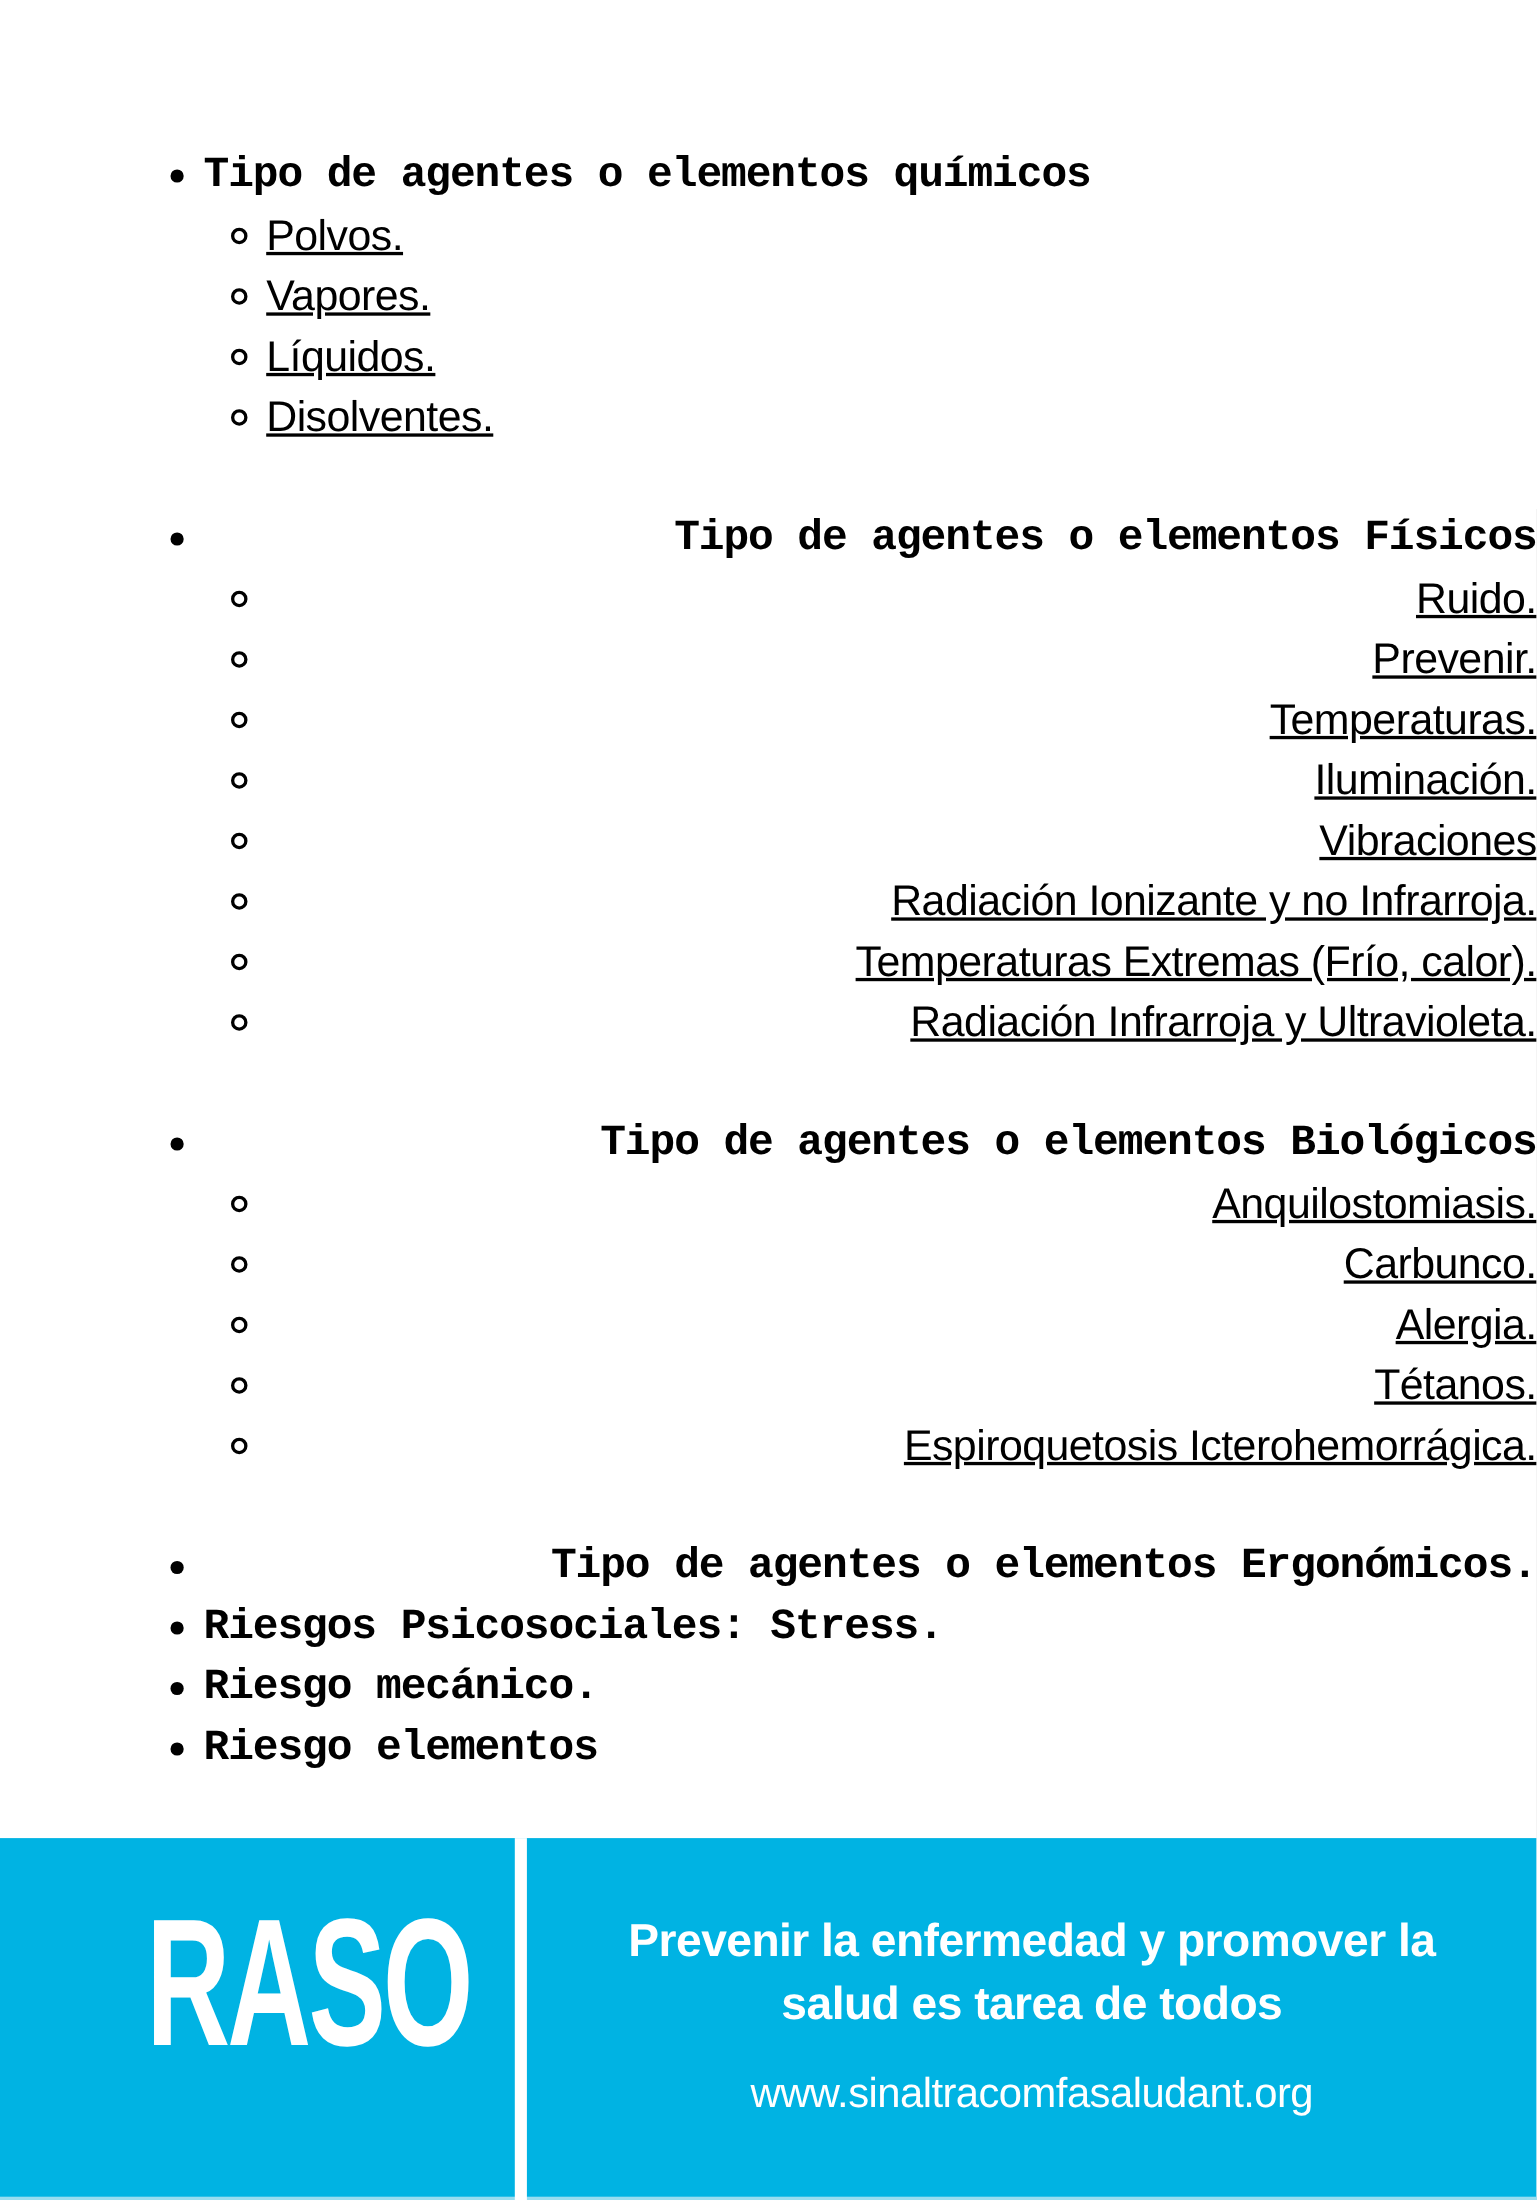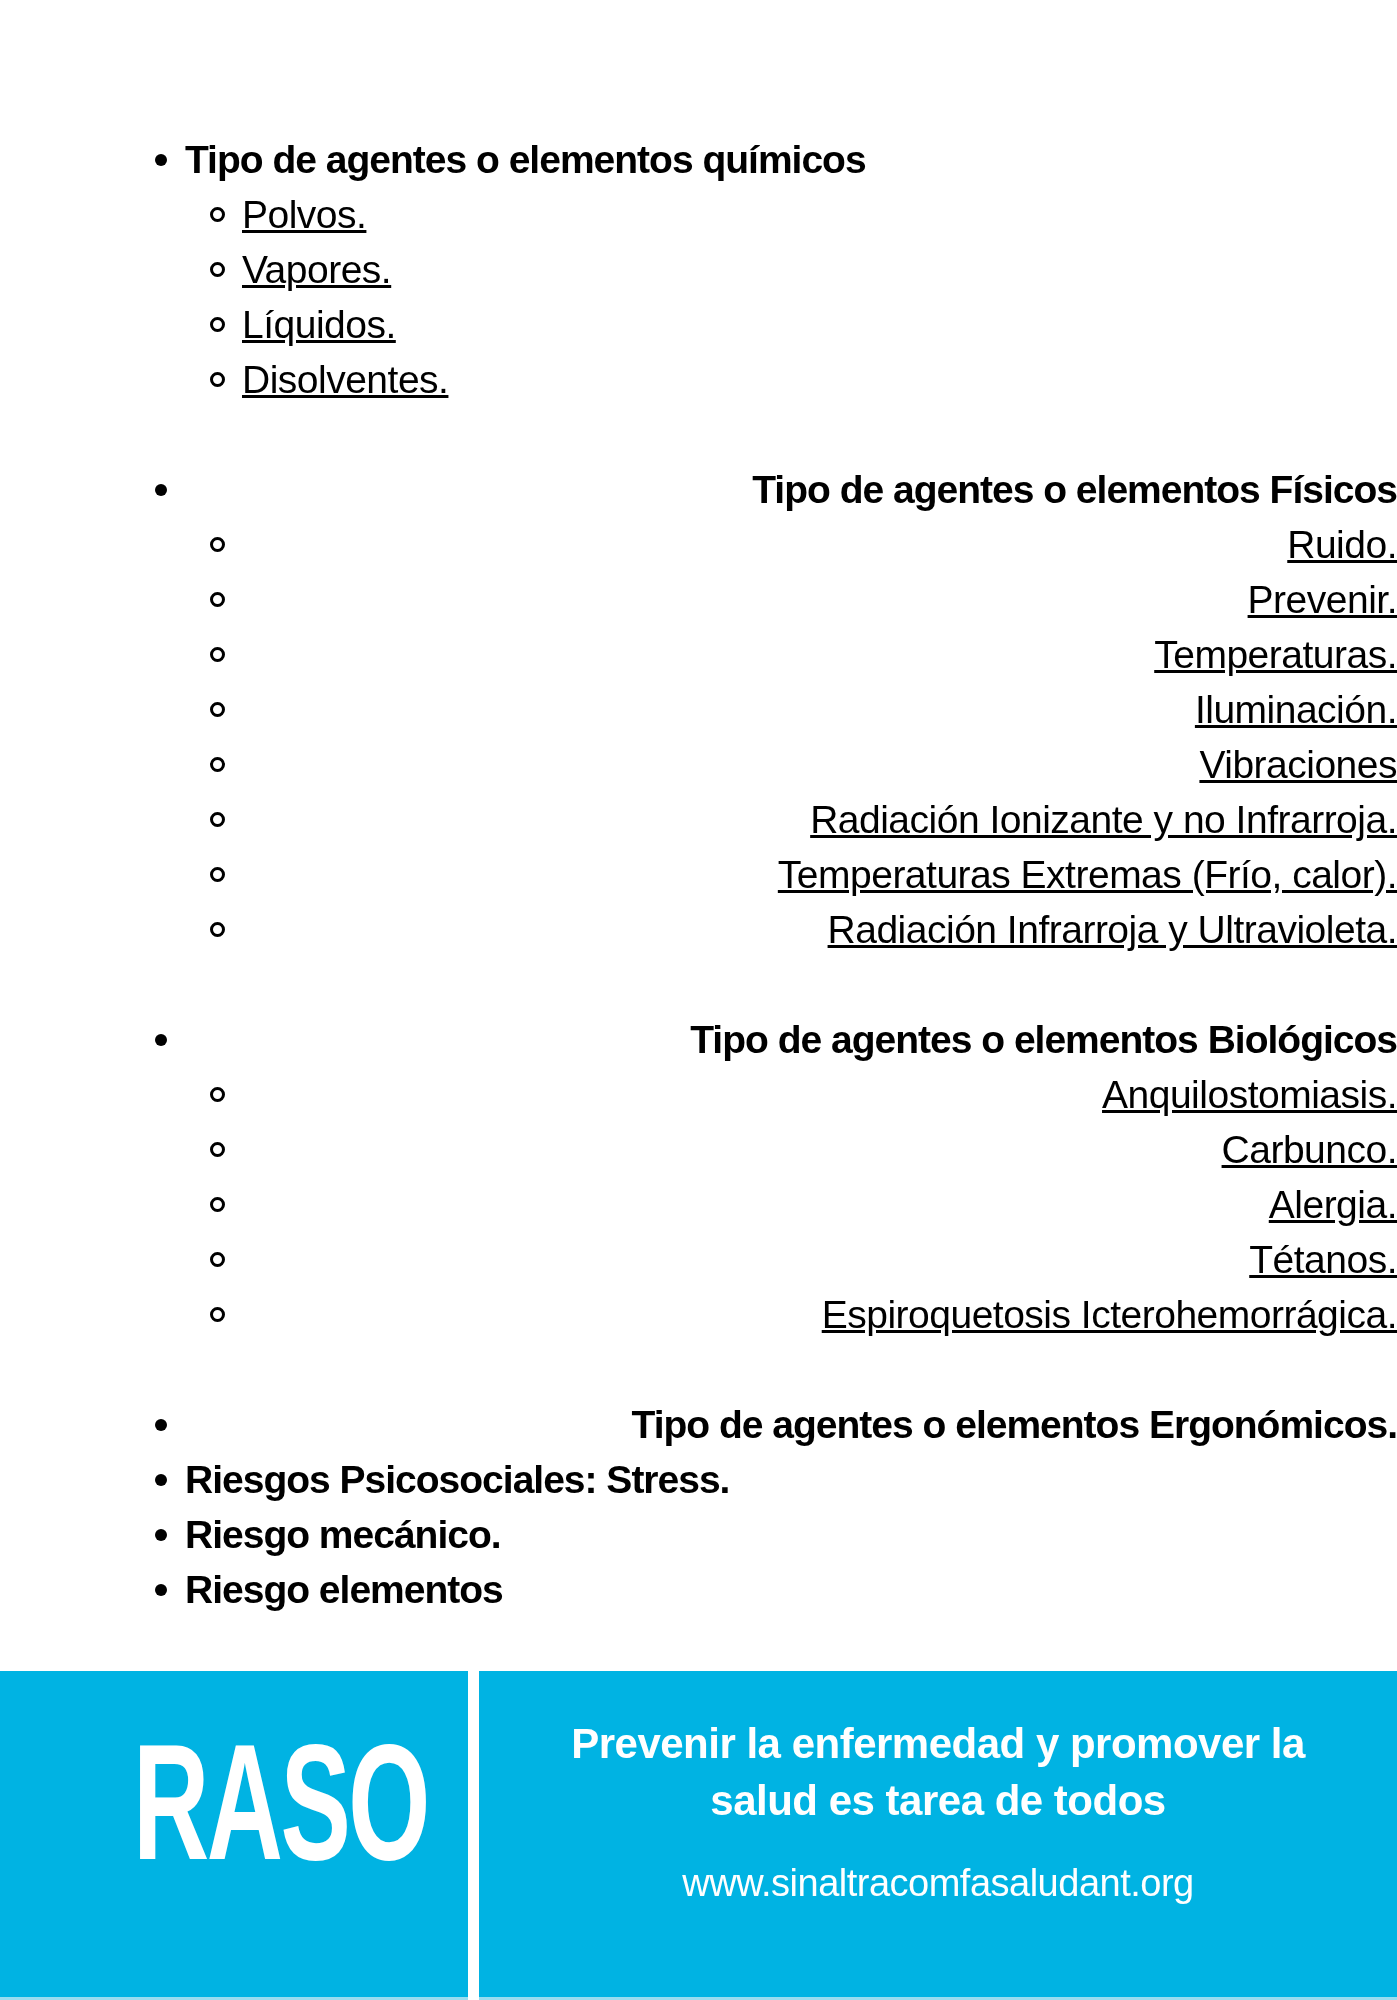--- a/index.html
+++ b/index.html
@@ -8,21 +8,21 @@
     background:#ffffff; overflow:hidden;
     font-family:"Liberation Sans", sans-serif; color:#000;
   }
   
   .doc { position:absolute; top:132px; left:0; width:1397px; }
   .section.gap { margin-top:55px;text-align:right; }
   .line {
     position:relative; line-height:55px; font-size:39px;
     letter-spacing:-0.5px; white-space:nowrap;
   }
-  .line.head { font-weight:bold; letter-spacing:-1px; }
+  .line.head { font-weight:bold; letter-spacing:-1px;font-family:Liberation Mono, monospace; }
   .lvl1 { padding-left:185px; }
   .lvl2 { padding-left:242px;text-decoration:underline; }
   .bullet-disc {
     position:absolute; left:155px; top:22px;
     width:12px; height:12px; border-radius:50%; background:#000;
   }
   .bullet-circle {
     position:absolute; left:210px; top:20px;
     width:9px; height:9px; border:3px solid #000; border-radius:50%;
     background:transparent;
@@ -44,21 +44,21 @@
     position:absolute; left:133px; top:1720px;
     font-size:165px; line-height:1; font-weight:bold; color:#ffffff;
     letter-spacing:-4px; transform:scaleX(0.64); transform-origin:left top;
     white-space:nowrap;
   }
   .footer-right {
     position:absolute; left:479px; top:1671px; width:918px; height:329px;
     text-align:center; color:#ffffff;
   }
   .tagline {
-    margin-top:44px; font-weight:bold; font-size:42px; line-height:57px;
+    margin-top:64px; font-weight:bold; font-size:42px; line-height:57px;
     letter-spacing:-0.5px;
   }
   .website {
     margin-top:29px; font-size:38px; line-height:50px; letter-spacing:-0.5px;
   }
 </style>
 </head>
 <body>
 
 <div class="page">

